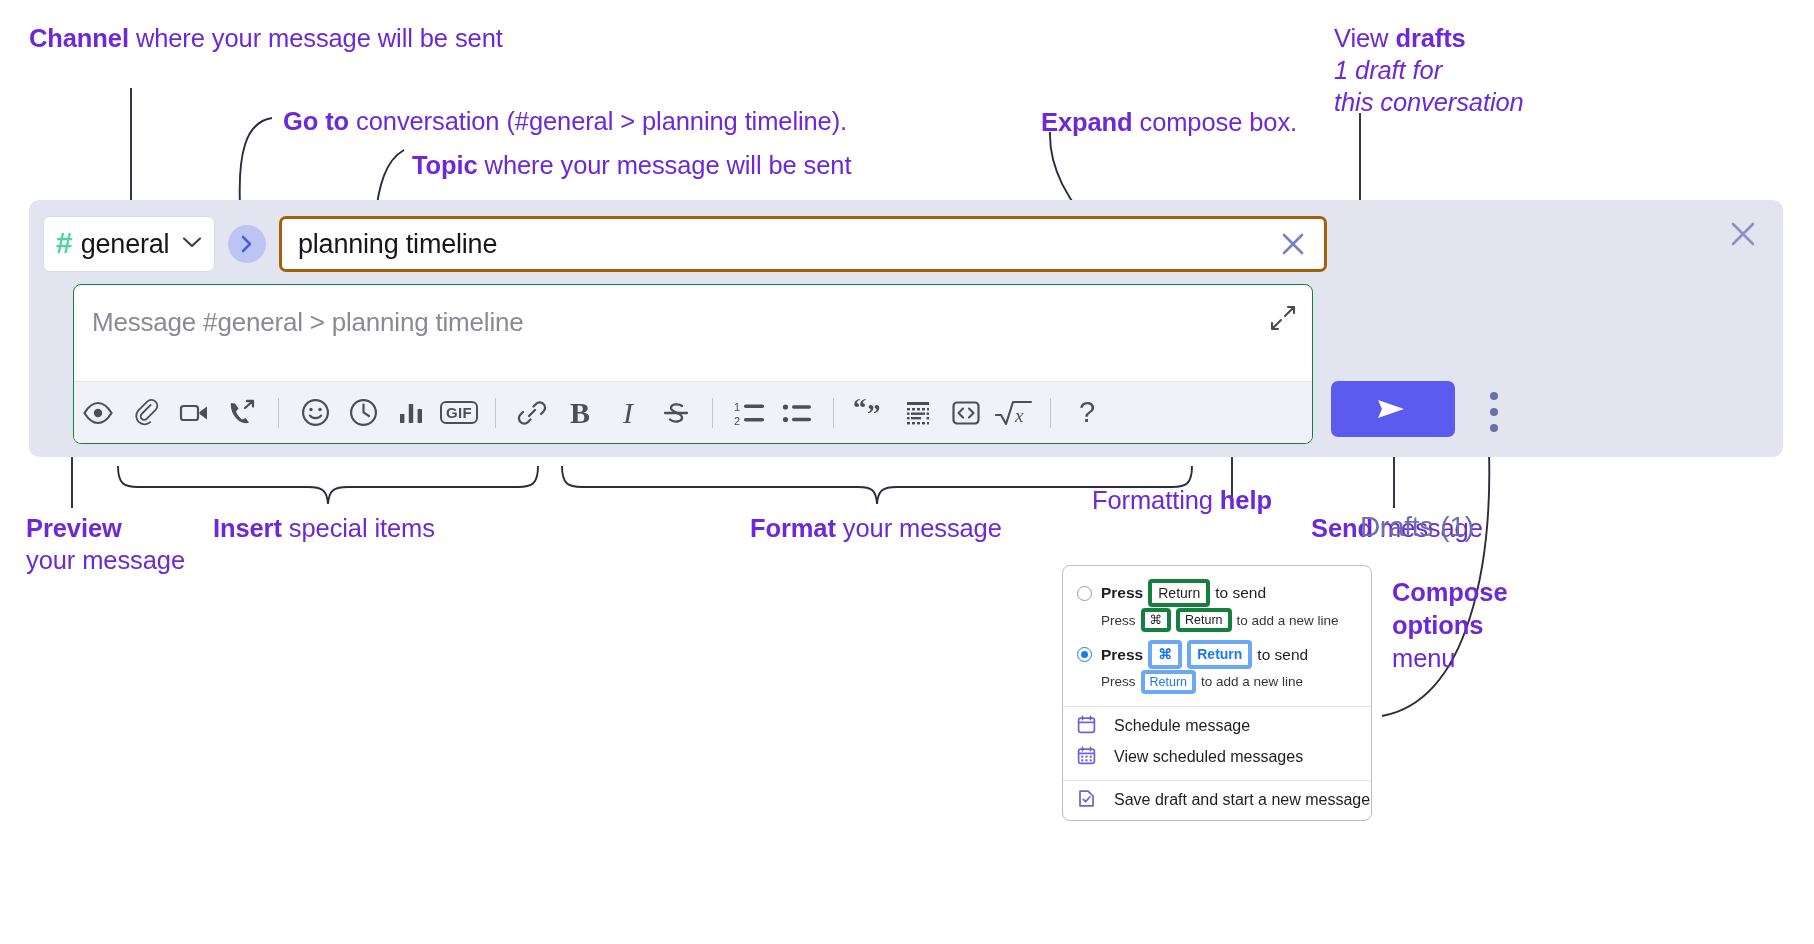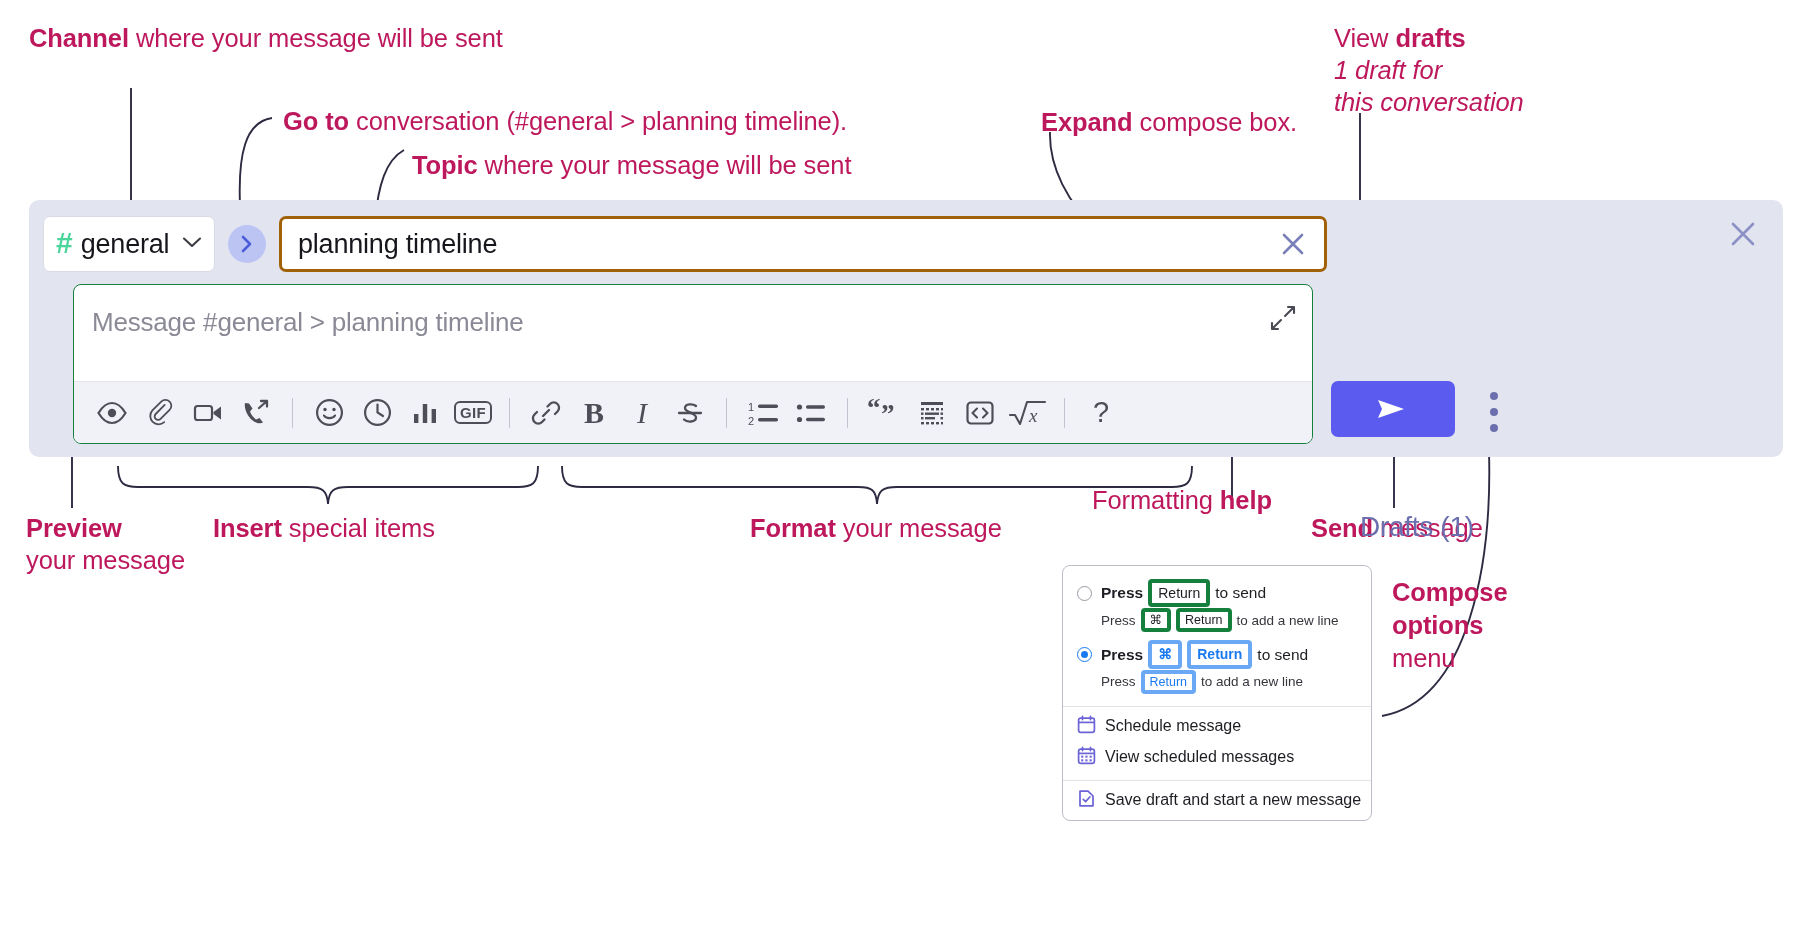--- a/index.html
+++ b/index.html
@@ -6,21 +6,21 @@
   body{
     width:1814px;height:944px;background:#ffffff;
     font-family:"Liberation Sans", sans-serif;
     color:#2b2b3d;position:relative;overflow:hidden;
   }
   .stage{position:absolute;inset:0;}
 
   
   .ann{
     position:absolute;font-size:25.5px;line-height:1.26;
-    color:#be185d;letter-spacing:-0.1px;white-space:nowrap;
+    color:#6d28d9;letter-spacing:-0.1px;white-space:nowrap;
   }
   .ann b{font-weight:700;}
   .ann .it{font-style:italic;}
 
   
   .lines{position:absolute;inset:0;pointer-events:none;}
 
   
   .panel{
     position:absolute;left:29px;top:200px;width:1754px;height:257px;
@@ -59,21 +59,21 @@
   }
   .msg-placeholder{
     position:absolute;left:18px;top:22px;font-size:26px;color:#8a8a96;
     letter-spacing:-0.2px;
   }
   .expand-btn{position:absolute;right:14px;top:18px;}
 
   .toolbar{
     position:absolute;left:0;right:0;bottom:0;height:62px;
     background:#f1f2f7;border-top:1px solid #e3e4ec;
-    display:flex;align-items:center;padding-left:14px;box-sizing:border-box;
+    display:flex;align-items:center;box-sizing:border-box;
   }
   .tb-item{
     width:48px;height:48px;display:flex;align-items:center;justify-content:center;
     color:#4e4e58;flex:0 0 auto;
   }
   .tb-sep{width:1px;height:30px;background:#c3c4cf;margin:0 12px;flex:0 0 auto;}
   .gifbox{
     border:2px solid #4e4e58;border-radius:6px;font-size:15px;font-weight:700;
     padding:2px 4px;line-height:1;letter-spacing:0.3px;color:#4e4e58;
   }
@@ -116,21 +116,21 @@
   .sub{font-size:13.5px;color:#35353d;display:flex;align-items:center;gap:5px;white-space:nowrap;}
   .key{
     border:4px solid #15803d;border-radius:4px;padding:1px 6px;font-size:14px;
     color:#1d1d23;line-height:1.3;background:#fff;display:inline-block;text-align:right;
   }
   .key.sm{font-size:12.5px;padding:0px 5px;}
   .key.blue{border-color:#6aa8f5;color:#1b7af0;font-weight:700;}
   .key.blue.sm{font-weight:400;}
   .mi-div{height:1px;background:#e2e2e8;margin:7px 0 4px 0;}
   .mitem{
-    display:flex;align-items:center;gap:9px;padding:4px 14px;
+    display:flex;align-items:center;gap:18px;padding:4px 14px;
     font-size:16px;color:#1d1d23;white-space:nowrap;
   }
 </style>
 </head>
 <body>
 
 <div class="stage">
 
   <svg class="lines" width="1814" height="944">
     <g fill="none" stroke="#2d2b42" stroke-width="1.9">

